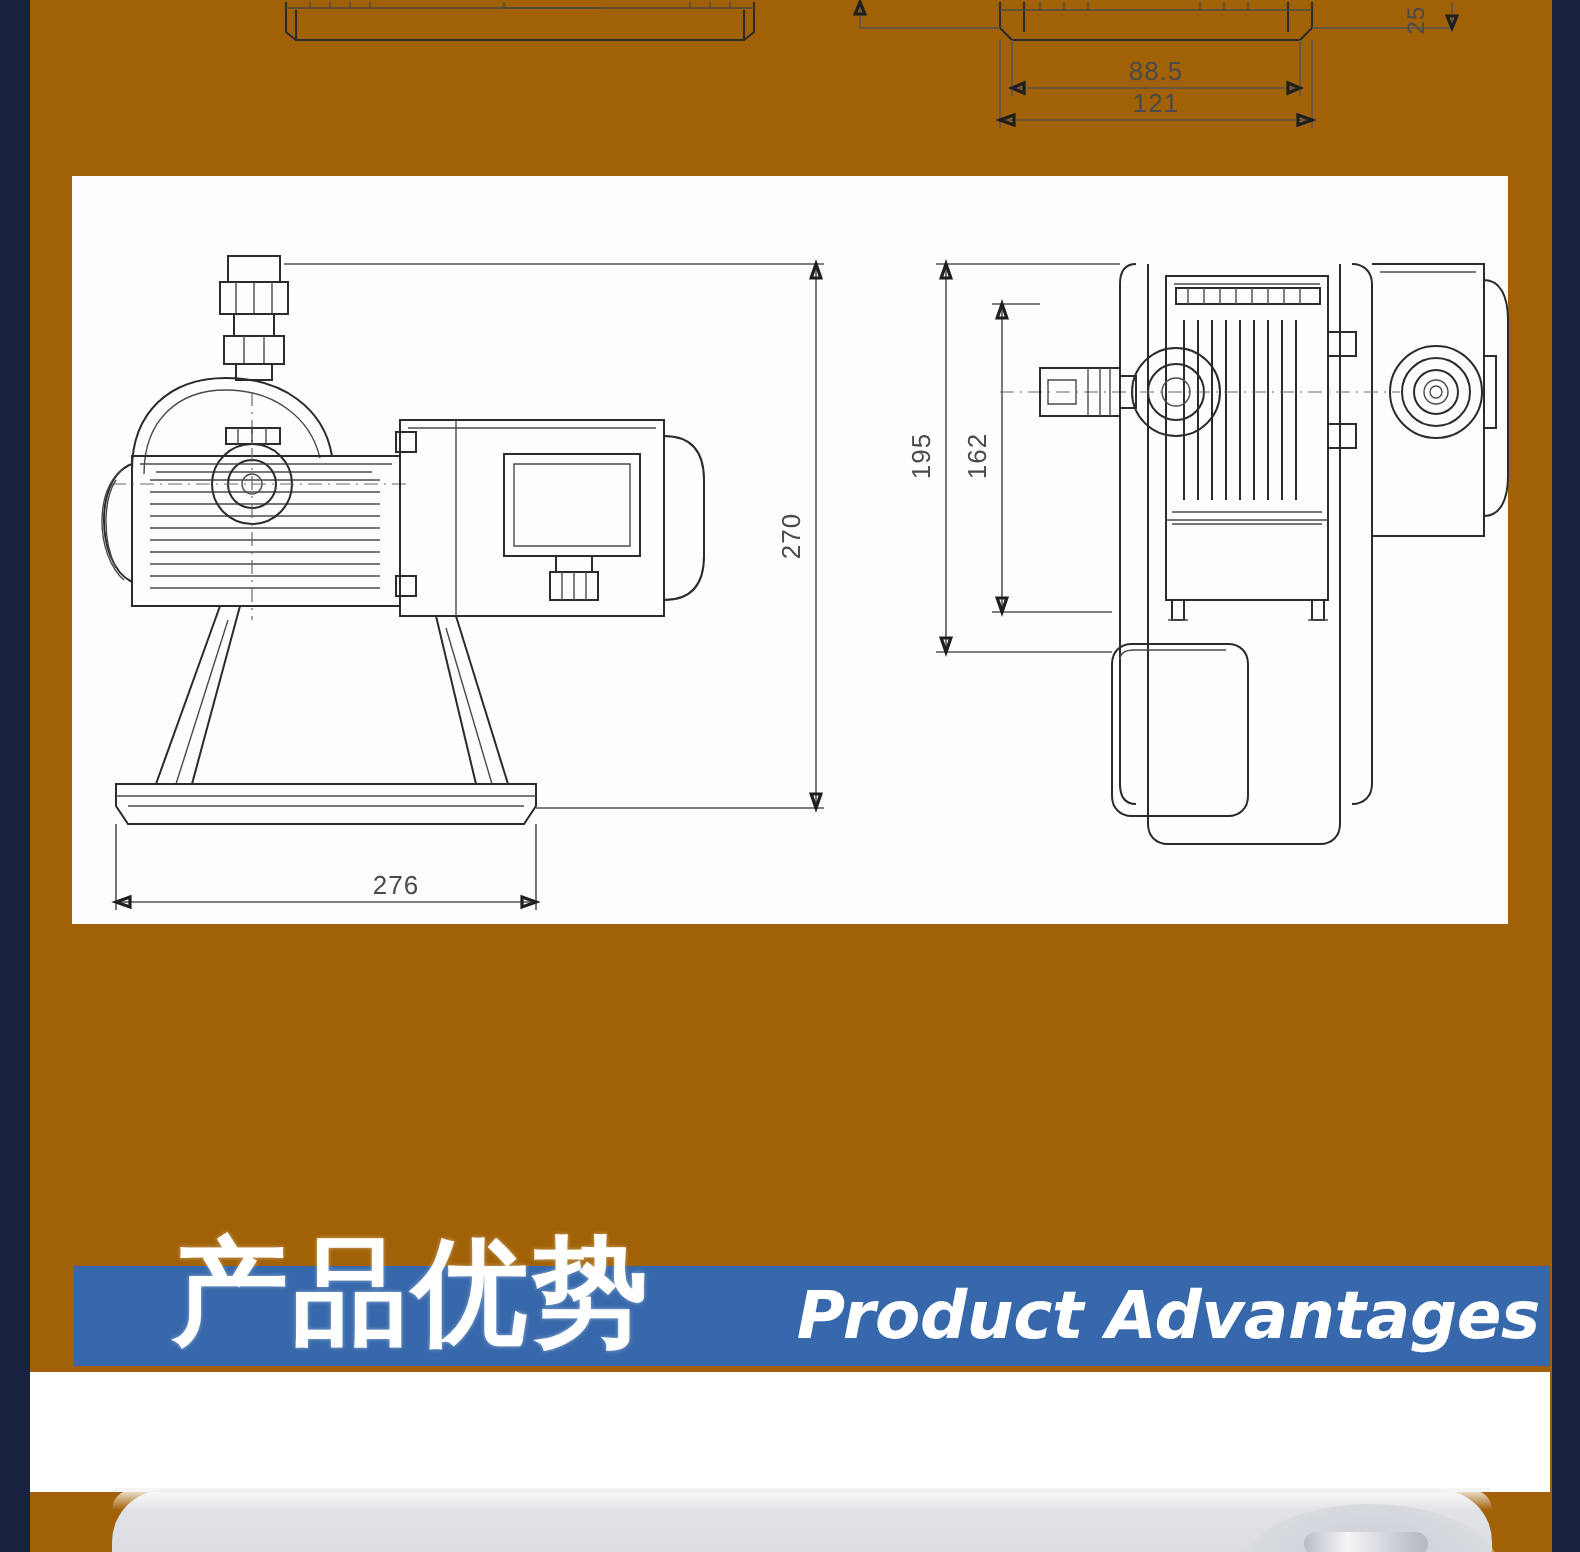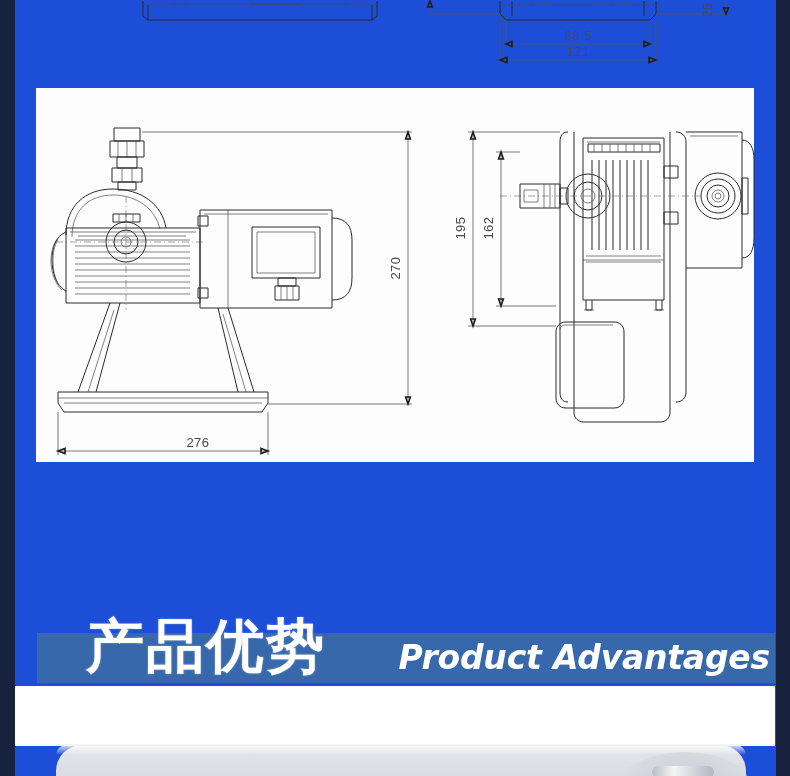--- a/index.html
+++ b/index.html
@@ -4,21 +4,21 @@
 <title>Product Advantages</title>
 <style>
   html,body{margin:0;padding:0;}
   body{
     width:790px;height:776px;
     background:#ffffff;
     font-family:"Liberation Sans", sans-serif;
     overflow:hidden;
     position:relative;
   }
-  #page{position:relative;width:790px;height:776px;overflow:hidden;background:#1d4ed8;}
+  #page{position:relative;width:790px;height:776px;overflow:hidden;background:#a16207;}
 
   
   .rail{position:absolute;top:0;bottom:0;background:#18223f;z-index:40;}
   .rail.left{left:0;width:15px;}
   .rail.right{right:0;width:14px;}
   .sheet-tint{
     position:absolute;left:36px;top:88px;width:718px;height:374px;
     background:#fdfdfe;z-index:4;
   }
   svg.cad{position:absolute;left:0;top:0;width:790px;height:520px;z-index:6;}

